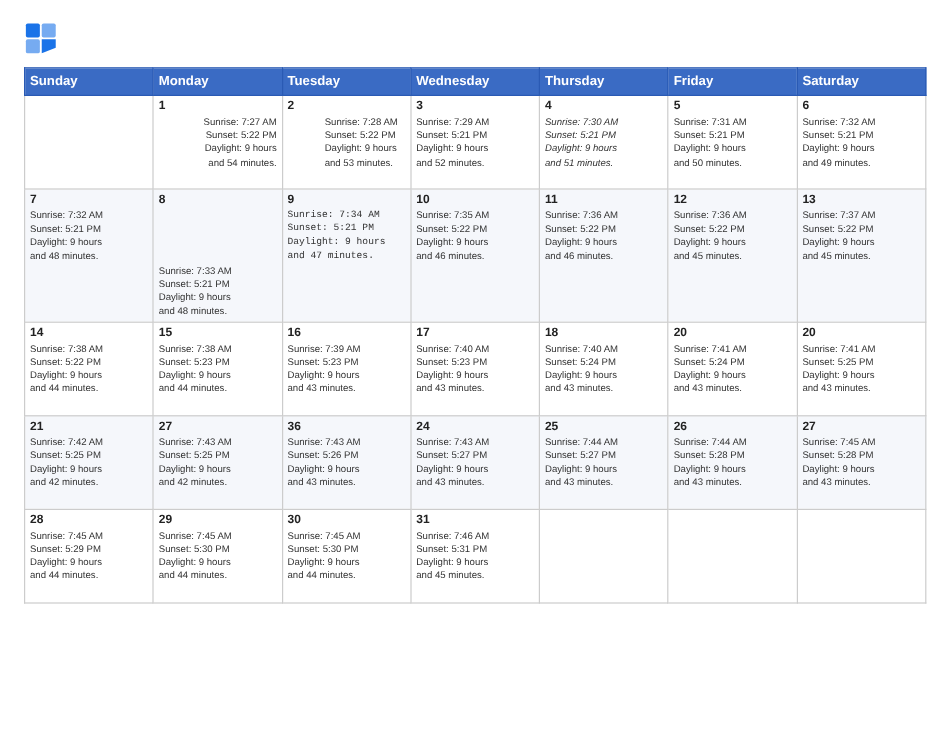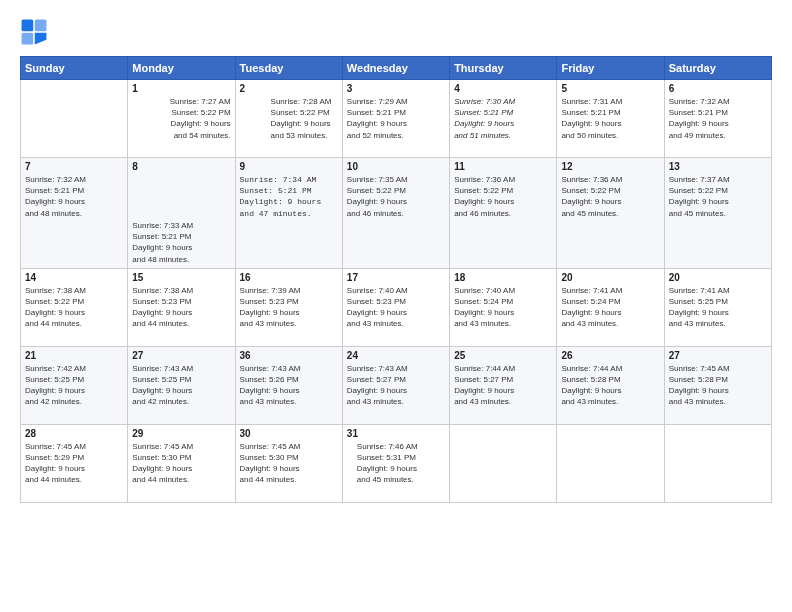--- a/index.html
+++ b/index.html
@@ -343,21 +343,21 @@
           </td>
           <td>
             <div class="day-num">30</div>
             <div class="day-info" style="white-space: pre-line;">Sunrise: 7:45 AM
 Sunset: 5:30 PM
 Daylight: 9 hours
 and 44 minutes.</div>
           </td>
           <td>
             <div class="day-num">31</div>
-            <div class="day-info" style="white-space: pre-line; margin-left: 10px;">Sunrise: 7:46 AM
+            <div class="day-info" style="white-space: pre-line;">Sunrise: 7:46 AM
 Sunset: 5:31 PM
 Daylight: 9 hours
 and 45 minutes.</div>
           </td>
           <td></td>
           <td></td>
           <td></td>
         </tr>
       </tbody>
   </table>

